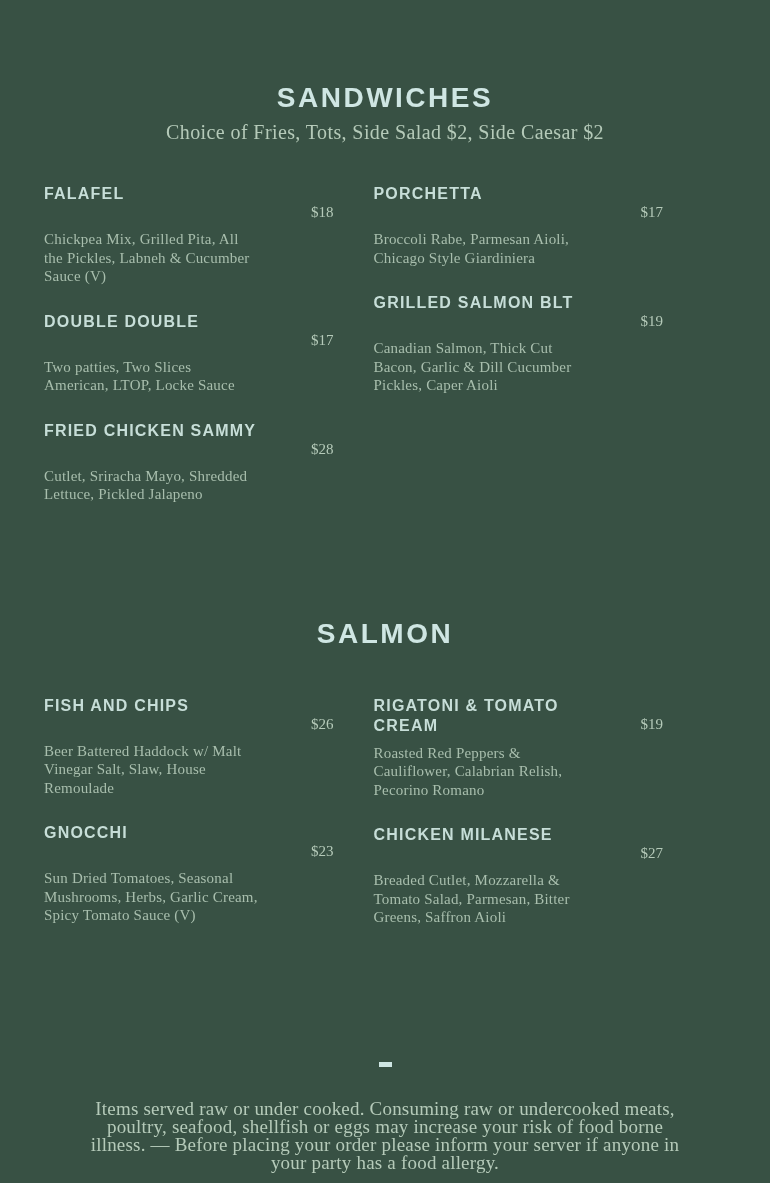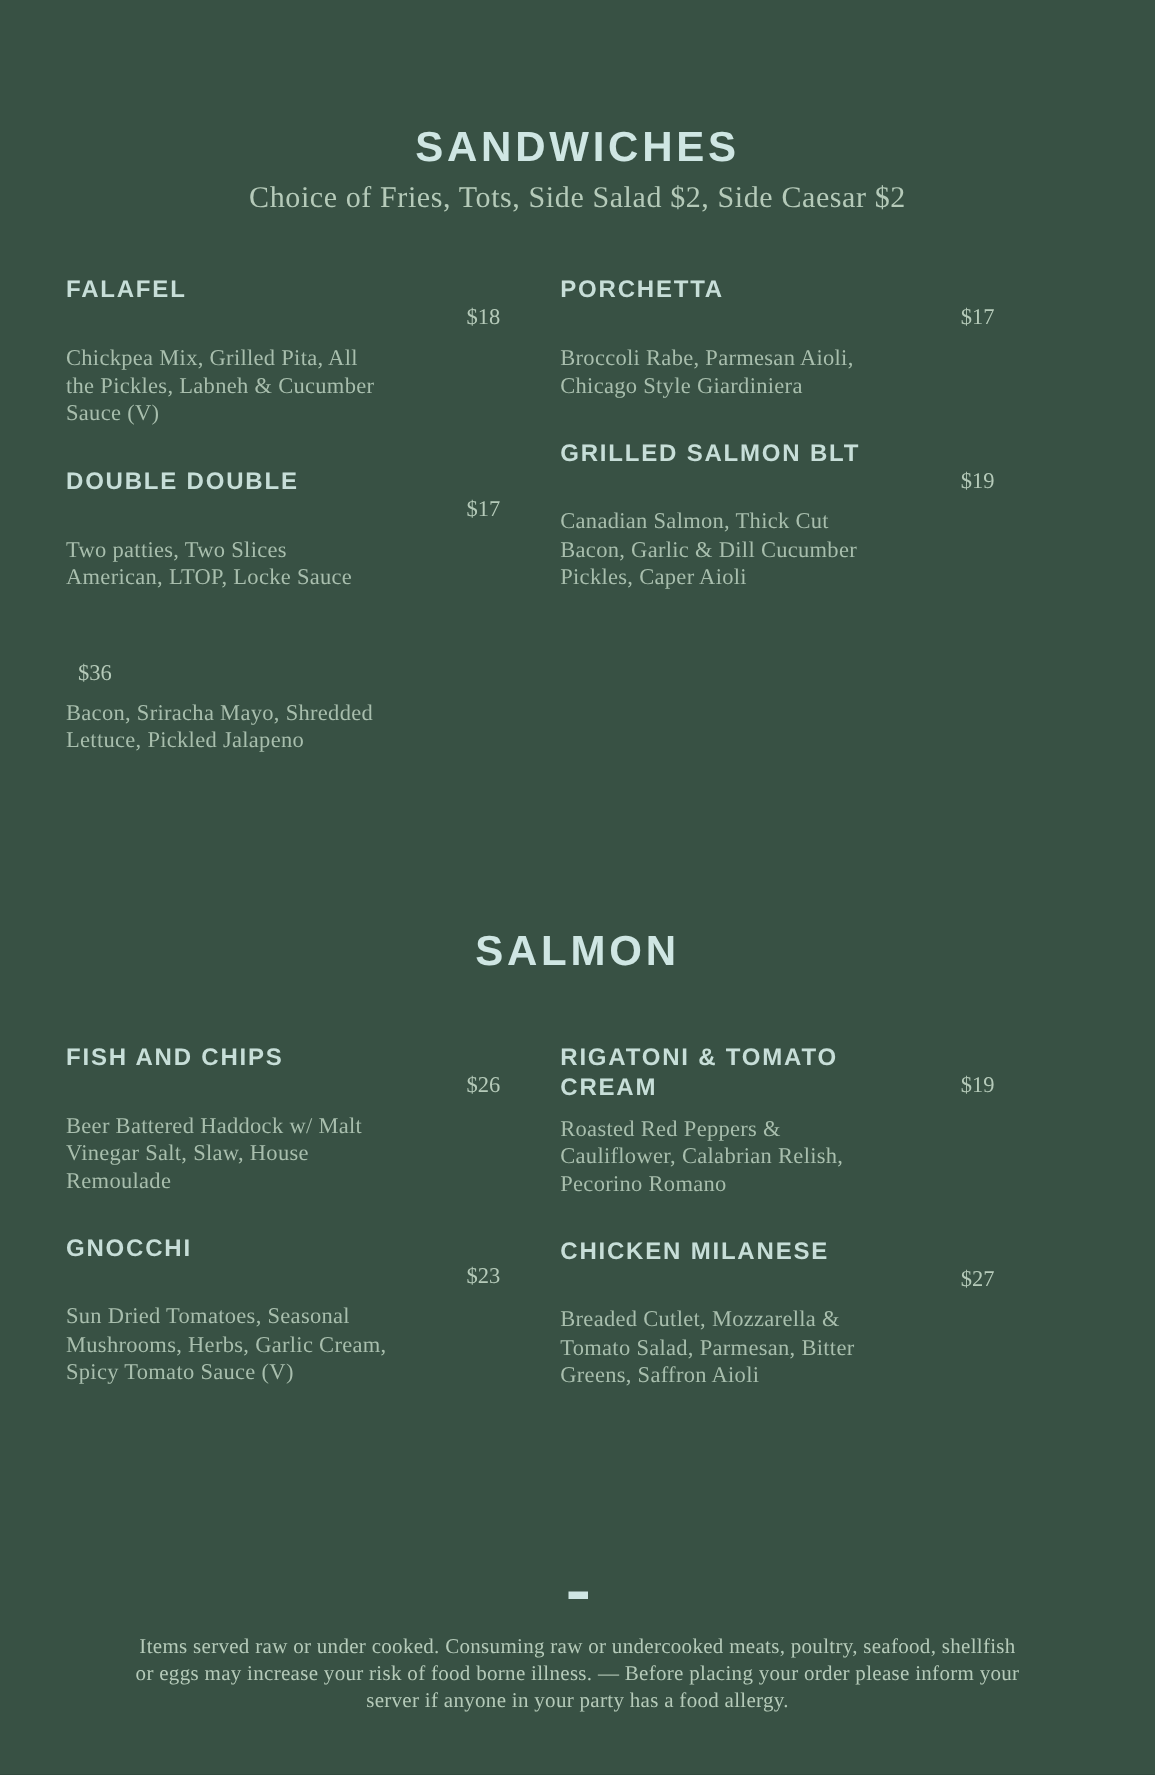--- a/index.html
+++ b/index.html
@@ -78,23 +78,23 @@
     letter-spacing: 0.2px;
   }
   .footer { margin-top: 100px; text-align: center; }
   .divider-dash {
     display: inline-block;
     width: 13px;
     height: 5px;
     background: var(--title-color);
   }
   .disclaimer {
-    margin: 19px auto 0;
+    margin: 29px auto 0;
     max-width: 590px;
-    font-size: 14px;
+    font-size: 19px;
     line-height: 18px;
     color: var(--muted-color);
     letter-spacing: 0.2px;
   }
 </style>
 </head>
 <body>
 
 <div class="page">
 
@@ -115,23 +115,24 @@
         <div class="item">
           <div class="item-head">
             <span class="item-name">DOUBLE DOUBLE</span>
             <span class="item-price">$17</span>
           </div>
           <p class="item-desc">Two patties, Two Slices American, LTOP, Locke Sauce</p>
         </div>
 
         <div class="item">
           <div class="item-head">
-            <span class="item-price">$36</span>
-          </div>
-          <p class="item-desc">Bacon, Sriracha Mayo, Shredded Lettuce, Pickled Jalapeno</p>
+            <span class="item-name">FRIED CHICKEN SAMMY</span>
+            <span class="item-price">$28</span>
+          </div>
+          <p class="item-desc">Cutlet, Sriracha Mayo, Shredded Lettuce, Pickled Jalapeno</p>
         </div>
 
       </div>
       <div class="col">
 
         <div class="item">
           <div class="item-head">
             <span class="item-name">PORCHETTA</span>
             <span class="item-price">$17</span>
           </div>

